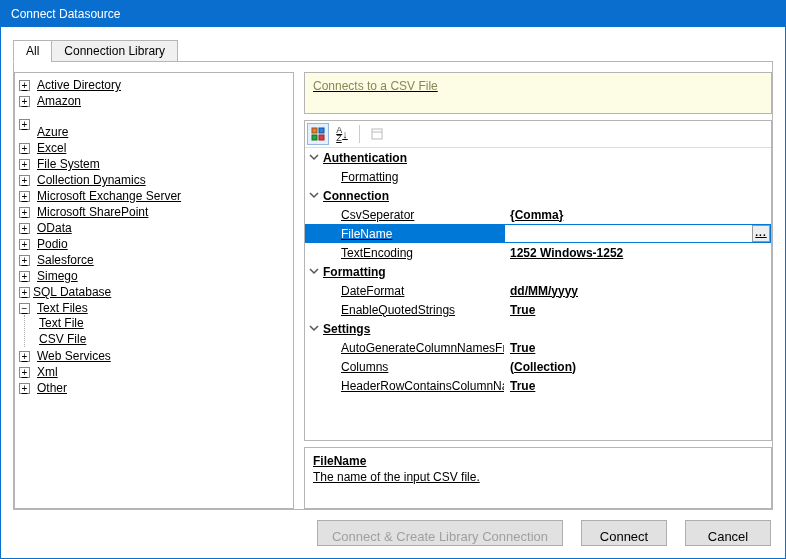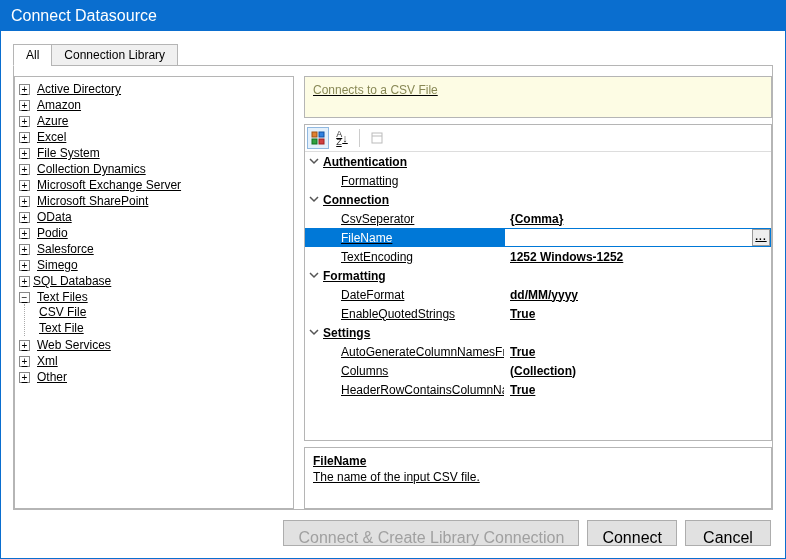--- a/index.html
+++ b/index.html
@@ -11,21 +11,21 @@
     width: 786px;
     height: 559px;
     border: 1px solid #0a6ecf;
     display: flex;
     flex-direction: column;
   }
   .title-bar {
     background: #0a6ecf;
     color: #fff;
     padding: 6px 10px;
-    font-size: 16px;
+    font-size: 12px;
   }
   .content {
     flex: 1;
     padding: 12px;
     display: flex;
     flex-direction: column;
     gap: 10px;
   }
   .tabs-area {
     position: relative;
@@ -184,24 +184,25 @@
     display: flex;
     justify-content: flex-end;
     gap: 8px;
     padding: 0 2px 0 0;
   }
   .btn {
     min-width: 86px;
     height: 26px;
     border: 1px solid #adadad;
     background: #e1e1e1;
-    font-size: 16px;
+    font-size: 13px;
     padding: 8px 14px;
     cursor: pointer;
     color:#000;
+    margin-left:10px;
   }
   .btn:disabled { color: #a0a0a0; cursor: default; }
   .tabs-wrapper {
     flex:1;
     display:flex;
     flex-direction:column;
     margin-top:22px;
   }
 </style>
 </head>
@@ -233,21 +234,21 @@
                 </li>
                 <li>
                   <div class="node">
                     <div class="expander">+</div>
                     <span style="margin-left: 4px;">Amazon</span>
                   </div>
                 </li>
                 <li>
                   <div class="node">
                     <div class="expander">+</div>
-                    <span style="margin-left: 4px;">Azure</span>
+                    <span style="margin-left: 4px; margin-top: 15px;">Azure</span>
                   </div>
                 </li>
                 <li>
                   <div class="node">
                     <div class="expander">+</div>
                     <span style="margin-left: 4px;">Excel</span>
                   </div>
                 </li>
                 <li>
                   <div class="node">
@@ -304,26 +305,26 @@
                   </div>
                 </li>
                 <li>
                   <div class="node">
                     <div class="expander">−</div>
                     <span style="margin-left: 4px;">Text Files</span>
                   </div>
                   <ul style="border-left: 1px dotted rgb(170, 170, 170); margin-left: 5px; padding-left: 14px;">
                     <li>
                       <div class="node">
-                        <span>CSV File</span>
+                        <span>Text File</span>
                       </div>
                     </li>
                     <li>
                       <div class="node">
-                        <span>Text File</span>
+                        <span>CSV File</span>
                       </div>
                     </li>
                   </ul>
                 </li>
                 <li>
                   <div class="node">
                     <div class="expander">+</div>
                     <span style="margin-left: 4px;">Web Services</span>
                   </div>
                 </li>

